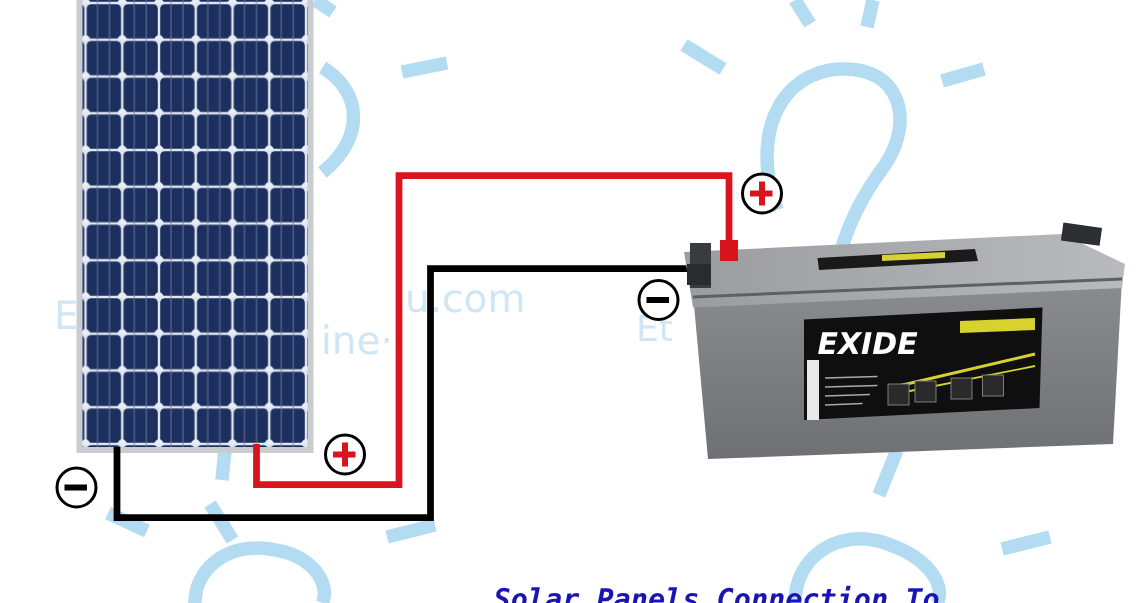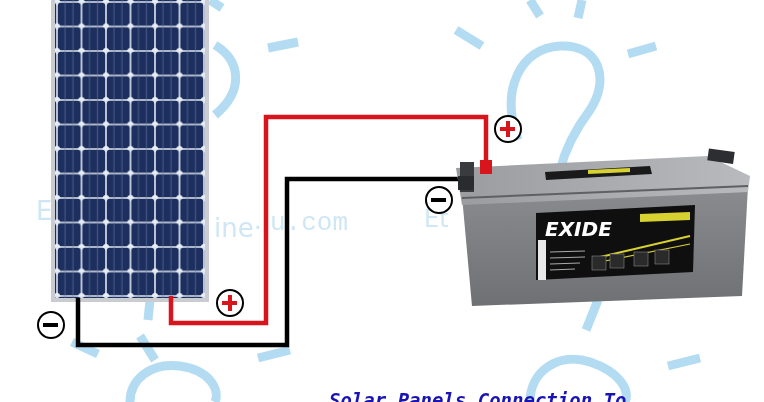--- a/index.html
+++ b/index.html
@@ -35,21 +35,21 @@
 
     <path d="M598 300 L586 330"></path>
     <path d="M700 358 L668 366"></path>
     <path d="M530 402 C530 370 560 352 590 362 C620 372 630 390 625 402"></path>
     <path d="M150 300 L148 320"></path>
   </g>
 </svg>
 
 <div class="watermark-text" style="left:36px; top:196px;">E</div>
 <div class="watermark-text" style="left:214px; top:213px;">ine·</div>
-<div class="watermark-text" style="left:270px; top:208px;font-family:Liberation Mono, monospace;">u.com</div>
+<div class="watermark-text" style="left:270px; top:185px;">u.com</div>
 <div class="watermark-text" style="left:424px; top:205px; font-size:24px;">Et</div>
 
 <svg class="layer" viewBox="0 0 764 402" width="764" height="402">
   <defs>
     <pattern id="cells" x="57" y="2" width="24.5" height="24.5" patternUnits="userSpaceOnUse">
       <rect x="0" y="0" width="24.5" height="24.5" fill="#dfe6f0"></rect>
       <rect x="0.8" y="0.8" width="22.9" height="22.9" rx="3" fill="#1d2f5e"></rect>
       <line x1="8" y1="0" x2="8" y2="24.5" stroke="#6a7ca6" stroke-width="0.6"></line>
       <line x1="16" y1="0" x2="16" y2="24.5" stroke="#6a7ca6" stroke-width="0.6"></line>
       <circle cx="24.5" cy="24.5" r="3" fill="#e8eef6"></circle>

